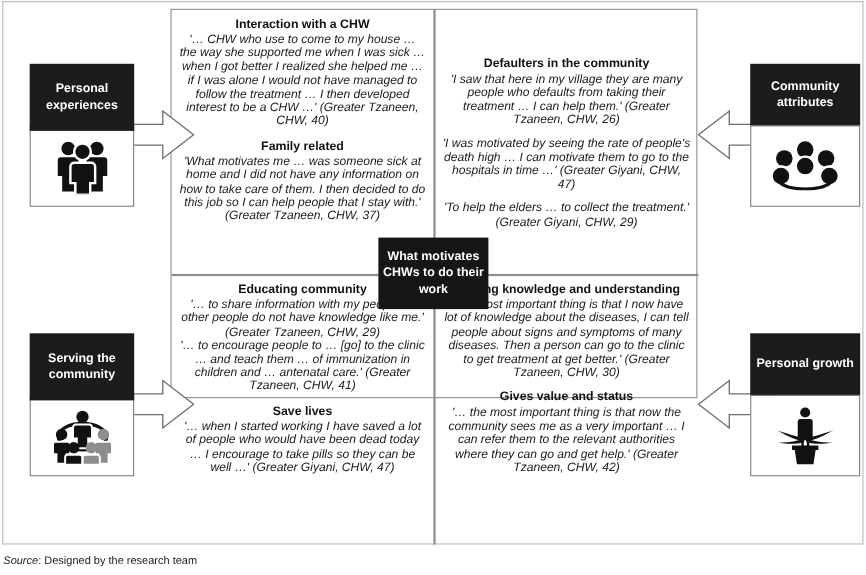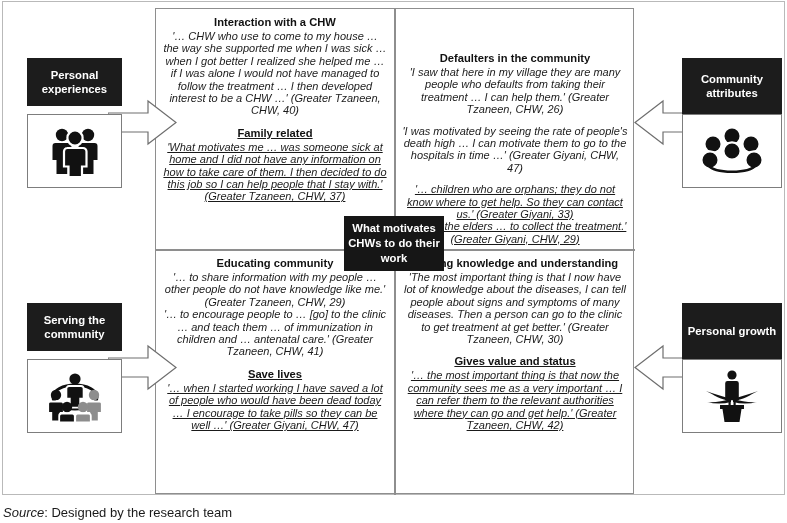--- a/index.html
+++ b/index.html
@@ -30,21 +30,21 @@
     border: 1px solid #b9b9b9;
     border-top: 1px solid #b9b9b9;
     background: transparent;
     pointer-events: none;
   }
 
   
   #quad-frame {
     position: absolute;
     left: 155px; top: 8px;
-    width: 479px; height: 486px;
+    width: 479px; height: 354px;
     border: 1.5px solid #8e8e8e;
     background: #ffffff;
   }
   #quad-vline {
     position: absolute;
     left: 238px; top: 0px;
     width: 1.5px; height: 486px;
     background: #8e8e8e;
   }
   #quad-hline {
@@ -73,27 +73,27 @@
     color: #111111;
   }
   .theme-quote {
     font-style: italic;
     font-size: 11px;
     line-height: 12.4px;
     margin: 0;
     color: #1b1b1b;
   }
   .theme-block { margin-bottom: 9px; }
-  .theme-block:last-child { margin-bottom: 0; text-decoration: underline; }
+  .theme-block:last-child { margin-bottom: 0; }
 
   
   #center-box {
     position: absolute;
     left: 344px; top: 216px;
-    width: 100px; height: 55px;
+    width: 100px; height: 65px;
     background: #161616;
     color: #ffffff;
     font-weight: bold;
     font-size: 11.3px;
     line-height: 15px;
     display: flex;
     align-items: center;
     justify-content: center;
     text-align: center;
     z-index: 5;
@@ -124,21 +124,21 @@
     justify-content: center;
     z-index: 2;
   }
 
   .arrow-wrap { position: absolute; z-index: 1; }
 
   
   #drv-personal       { left: 22px;  top: 58px;  width: 133px; height: 132px; }
   #drv-serving        { left: 22px;  top: 303px; width: 133px; height: 132px; }
   #drv-personal .driver-label,
-  #drv-serving  .driver-label { left: 5px; top: 0px; width: 95px; height: 48px; }
+  #drv-serving  .driver-label { left: 5px; top: 0px; width: 95px; height: 61px; }
   #drv-personal .driver-iconbox,
   #drv-serving  .driver-iconbox { left: 5px; top: 56px; width: 95px; height: 74px; }
   #drv-personal .arrow-wrap,
   #drv-serving  .arrow-wrap { left: 86px; top: 40px; width: 49px; height: 49px; }
 
   
   #drv-community      { left: 634px; top: 58px;  width: 133px; height: 132px; }
   #drv-growth         { left: 634px; top: 303px; width: 133px; height: 132px; }
   #drv-community .driver-label,
   #drv-growth    .driver-label { left: 48px; top: 0px; width: 100px; height: 56px; }
@@ -146,21 +146,21 @@
   #drv-growth    .driver-iconbox { left: 48px; top: 56px; width: 100px; height: 74px; }
   #drv-community .arrow-wrap,
   #drv-growth    .arrow-wrap { left: 0px; top: 40px; width: 49px; height: 49px; }
 
   .arrow-svg { display: block; }
 
   
   #source-line {
     position: absolute;
     left: 3px; top: 505px;
-    font-size: 13px;
+    font-size: 10px;
     color: #1a1a1a;
   }
   #source-line .src-word { font-style: italic; }
 
   .icon-svg { display: block; }
 </style>
 </head>
 <body>
 
 <div id="page">
@@ -185,21 +185,20 @@
 
     <div class="quad" id="quad-tr">
       <div class="theme-block">
         <div class="theme-head">Defaulters in the community</div>
         <div class="theme-quote">'I saw that here in my village they are many people who defaults from taking their treatment … I can help them.' (Greater Tzaneen, CHW, 26)</div>
       </div>
       <div class="theme-block">
         <div class="theme-quote">'I was motivated by seeing the rate of people's death high … I can motivate them to go to the hospitals in time …' (Greater Giyani, CHW, 47)</div>
       </div>
       <div class="theme-block">
-        <div class="theme-quote">'… children who are orphans; they do not know where to get help. So they can contact us.' (Greater Giyani, 33)</div>
         <div class="theme-quote">'To help the elders … to collect the treatment.' (Greater Giyani, CHW, 29)</div>
       </div>
     </div>
 
     <div class="quad" id="quad-bl">
       <div class="theme-block">
         <div class="theme-head">Educating community</div>
         <div class="theme-quote">'… to share information with my people … other people do not have knowledge like me.' (Greater Tzaneen, CHW, 29)</div>
         <div class="theme-quote">'… to encourage people to … [go] to the clinic … and teach them … of immunization in children and … antenatal care.' (Greater Tzaneen, CHW, 41)</div>
       </div>

